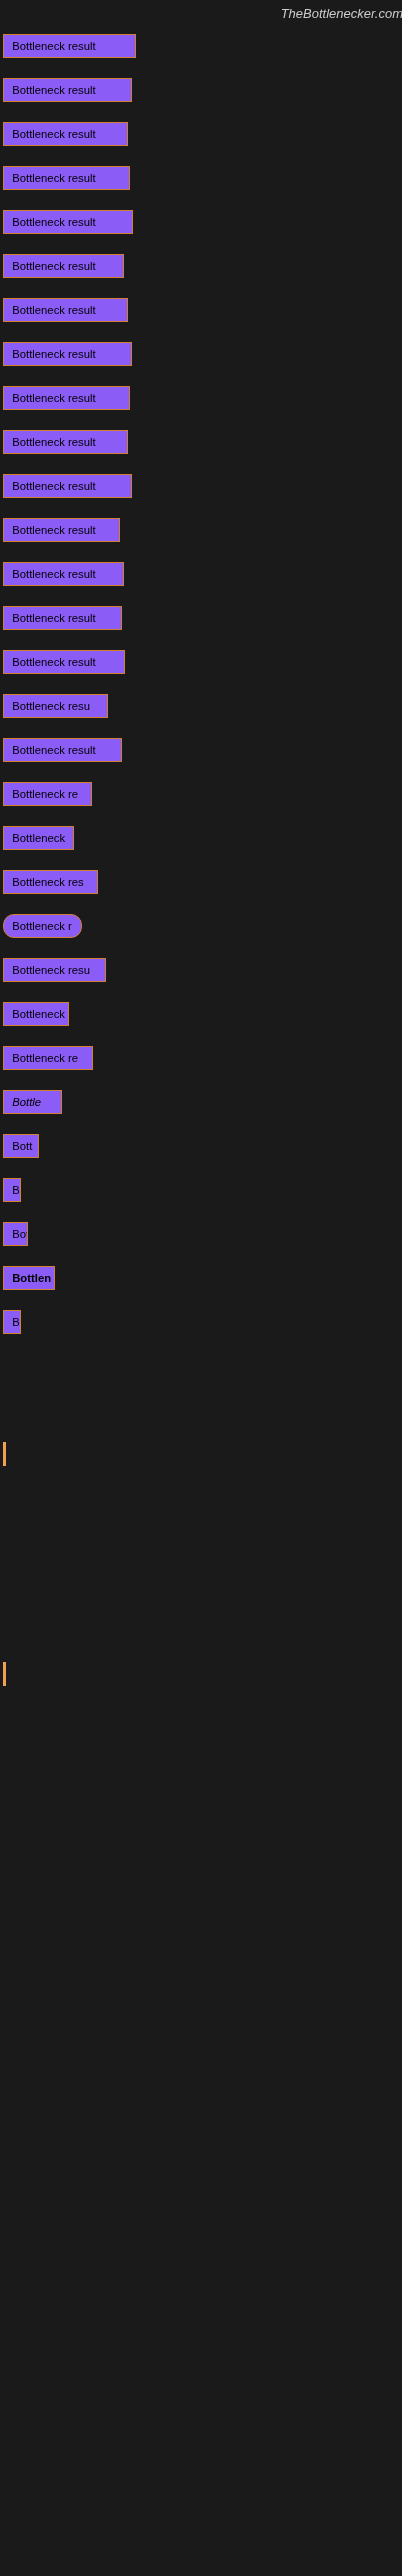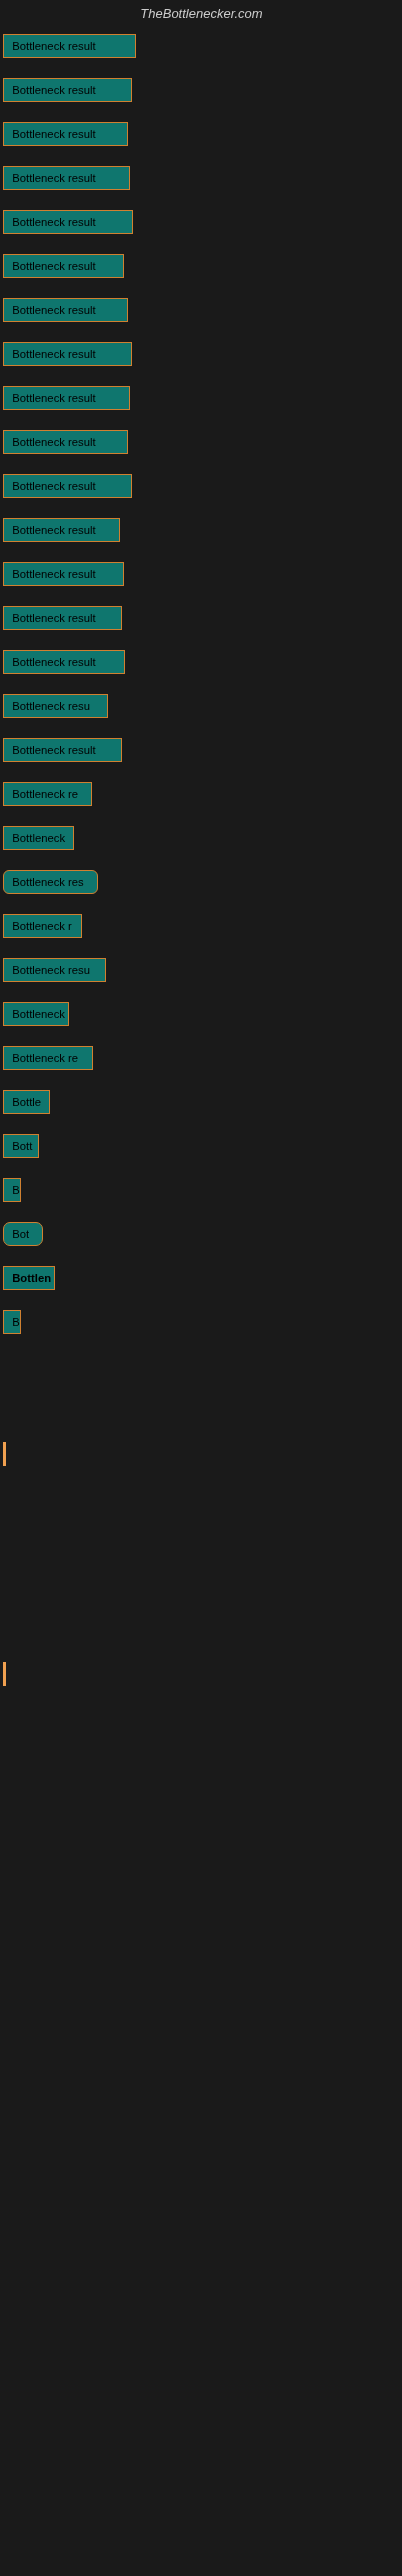--- a/index.html
+++ b/index.html
@@ -10,31 +10,31 @@
 
     body {
       background-color: #1a1a1a;
       width: 403px;
       min-height: 2576px;
       font-family: Arial, sans-serif;
       position: relative;
     }
 
     .site-title {
-      text-align: center;
+      text-align: right;
       color: #cccccc;
       font-size: 13px;
       padding: 6.4px 0;
       font-style: italic;
     }
 
     .bottleneck-item {
       margin: 0 0 6.4px 3.2px;
       padding: 4.8px 8px;
-      background-color: #0f766e;
+      background-color: #8b5cf6;
       border: 0.8px solid #d08030;
       color: #000000;
       font-size: 11.3px;
       display: inline-block;
       white-space: nowrap;
       overflow: hidden;
     }
 
     .item-row {
       height: 44px;
@@ -108,45 +108,45 @@
     <div class="item-row">
       <div class="bottleneck-item" style="width: 119px;">Bottleneck result</div>
     </div>
     <div class="item-row">
       <div class="bottleneck-item" style="width: 89px;">Bottleneck re</div>
     </div>
     <div class="item-row">
       <div class="bottleneck-item" style="width: 71px; text-align: center;">Bottleneck</div>
     </div>
     <div class="item-row">
-      <div class="bottleneck-item" style="width: 95px; border-radius: 6px;">Bottleneck res</div>
+      <div class="bottleneck-item" style="width: 95px;">Bottleneck res</div>
     </div>
     <div class="item-row">
-      <div class="bottleneck-item" style="width: 79px;">Bottleneck r</div>
+      <div class="bottleneck-item" style="width: 79px; border-radius: 11px;">Bottleneck r</div>
     </div>
     <div class="item-row">
       <div class="bottleneck-item" style="width: 103px;">Bottleneck resu</div>
     </div>
     <div class="item-row">
       <div class="bottleneck-item" style="width: 66px;">Bottleneck</div>
     </div>
     <div class="item-row">
       <div class="bottleneck-item" style="width: 90px;">Bottleneck re</div>
     </div>
     <div class="item-row">
-      <div class="bottleneck-item" style="width: 47px;">Bottle</div>
+      <div class="bottleneck-item" style="width: 59px; font-style: italic;">Bottle</div>
     </div>
     <div class="item-row">
       <div class="bottleneck-item" style="width: 36px;">Bott</div>
     </div>
     <div class="item-row">
       <div class="bottleneck-item" style="width: 16px;">B</div>
     </div>
     <div class="item-row">
-      <div class="bottleneck-item" style="width: 40px; border-radius: 7px;">Bot</div>
+      <div class="bottleneck-item" style="width: 25px;">Bot</div>
     </div>
     <div class="item-row">
       <div class="bottleneck-item" style="width: 52px; font-weight: bold;">Bottlen</div>
     </div>
     <div class="item-row">
       <div class="bottleneck-item" style="width: 14.5px;">B</div>
     </div>
     <div class="item-row"></div>
     <div class="item-row"></div>
     <div class="item-row">

